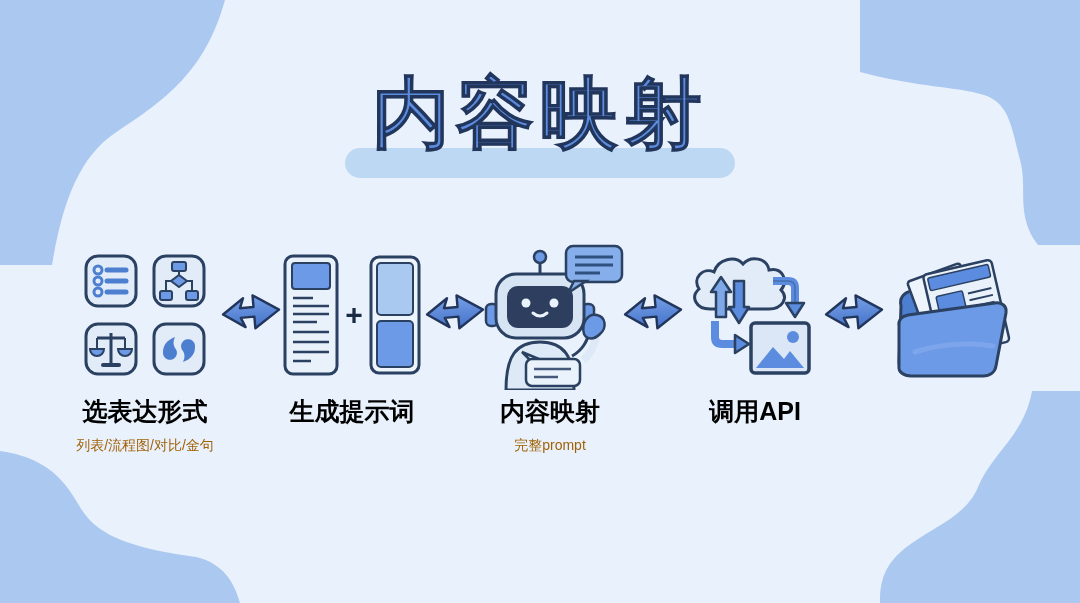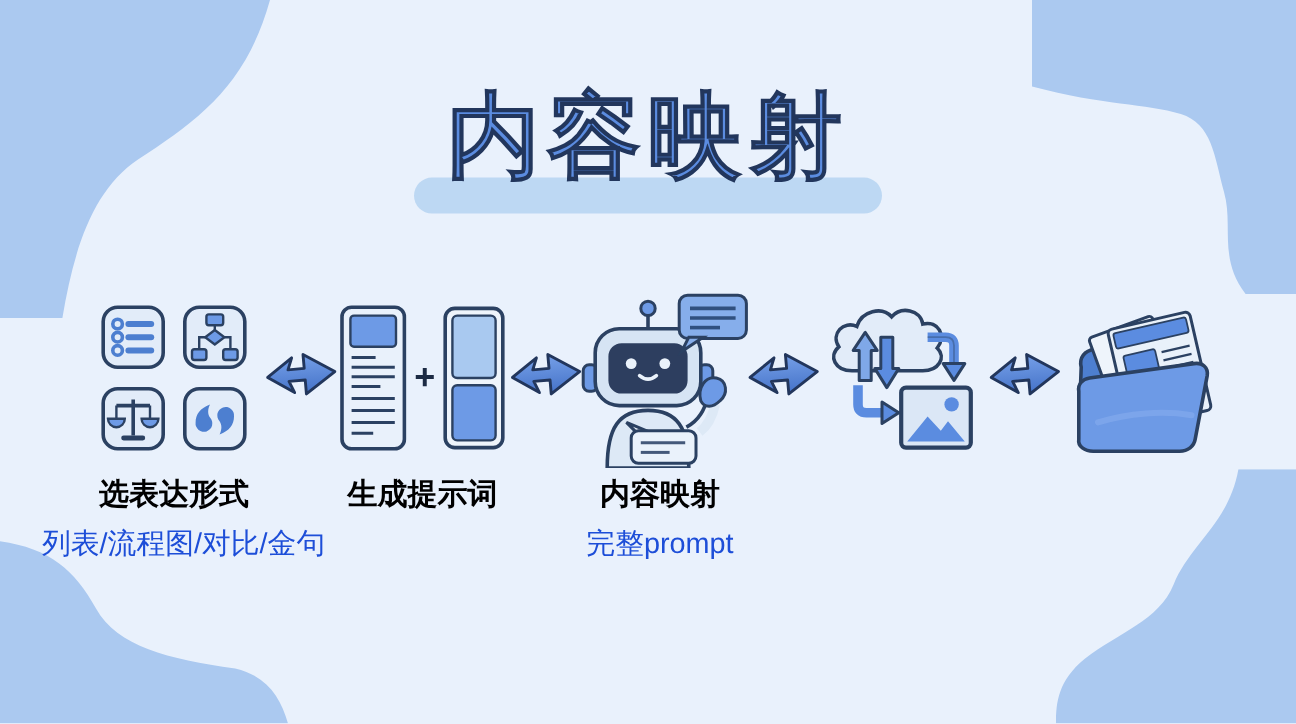--- a/index.html
+++ b/index.html
@@ -30,21 +30,21 @@
 
   
   .col{position:absolute;top:240px;text-align:center;}
   #col-1{left:35px;width:220px;}
   #col-2{left:257px;width:190px;}
   #col-3{left:455px;width:190px;}
   #col-4{left:660px;width:190px;}
   #col-5{left:855px;width:195px;}
   .icon-area{height:150px;display:flex;align-items:center;justify-content:center;}
   .step-title{font-size:25px;font-weight:700;color:#000000;margin-top:5px;white-space:nowrap;}
-  .step-sub{font-size:24px;color:#1d4ed8;margin-top:9px;white-space:nowrap;}
+  .step-sub{font-size:14px;color:#a16207;margin-top:9px;white-space:nowrap;}
 
   .flow-arrow{position:absolute;top:288px;width:62px;height:48px;}
   #arrow-1{left:221px;} #arrow-2{left:425px;} #arrow-3{left:623px;} #arrow-4{left:824px;}
   .flow-arrow svg{transform:rotate(-5deg);}
 
   
   .tile-grid{display:grid;grid-template-columns:54px 54px;grid-gap:14px;}
   
   .cards{display:flex;align-items:center;}
   .plus{font-size:30px;font-weight:800;color:#1c2b44;margin:0 6px;line-height:1;}
@@ -222,20 +222,21 @@
       <path d="M30,70 L30,86 Q30,93 37,93 L50,93" fill="none" stroke="#5b8ce0" stroke-width="8"></path>
       <polygon points="50,84 50,102 64,93" fill="#5b8ce0" stroke="#2b4162" stroke-width="2.5" stroke-linejoin="round"></polygon>
 
       <g>
         <rect x="66" y="72" width="58" height="50" rx="4" fill="#dbe7f6" stroke="#2b4162" stroke-width="3.5"></rect>
         <polygon points="71,117 88,96 99,108 105,100 119,117" fill="#5b8ce0"></polygon>
         <circle cx="108" cy="86" r="6" fill="#5b8ce0"></circle>
       </g>
     </svg>
   </div>
+  <div class="step-title">调用API</div>
 </div>
 
 <div class="flow-arrow" id="arrow-4">
   <svg width="62" height="48" viewBox="0 0 64 46">
     <polygon points="2,23 24,8 20,18 34,18 34,6 60,23 34,40 34,28 20,28 24,38" fill="url(#ag1)" stroke="#22365c" stroke-width="2.5" stroke-linejoin="round"></polygon>
   </svg>
 </div>
 
 <div class="col" id="col-5">
   <div class="icon-area">

